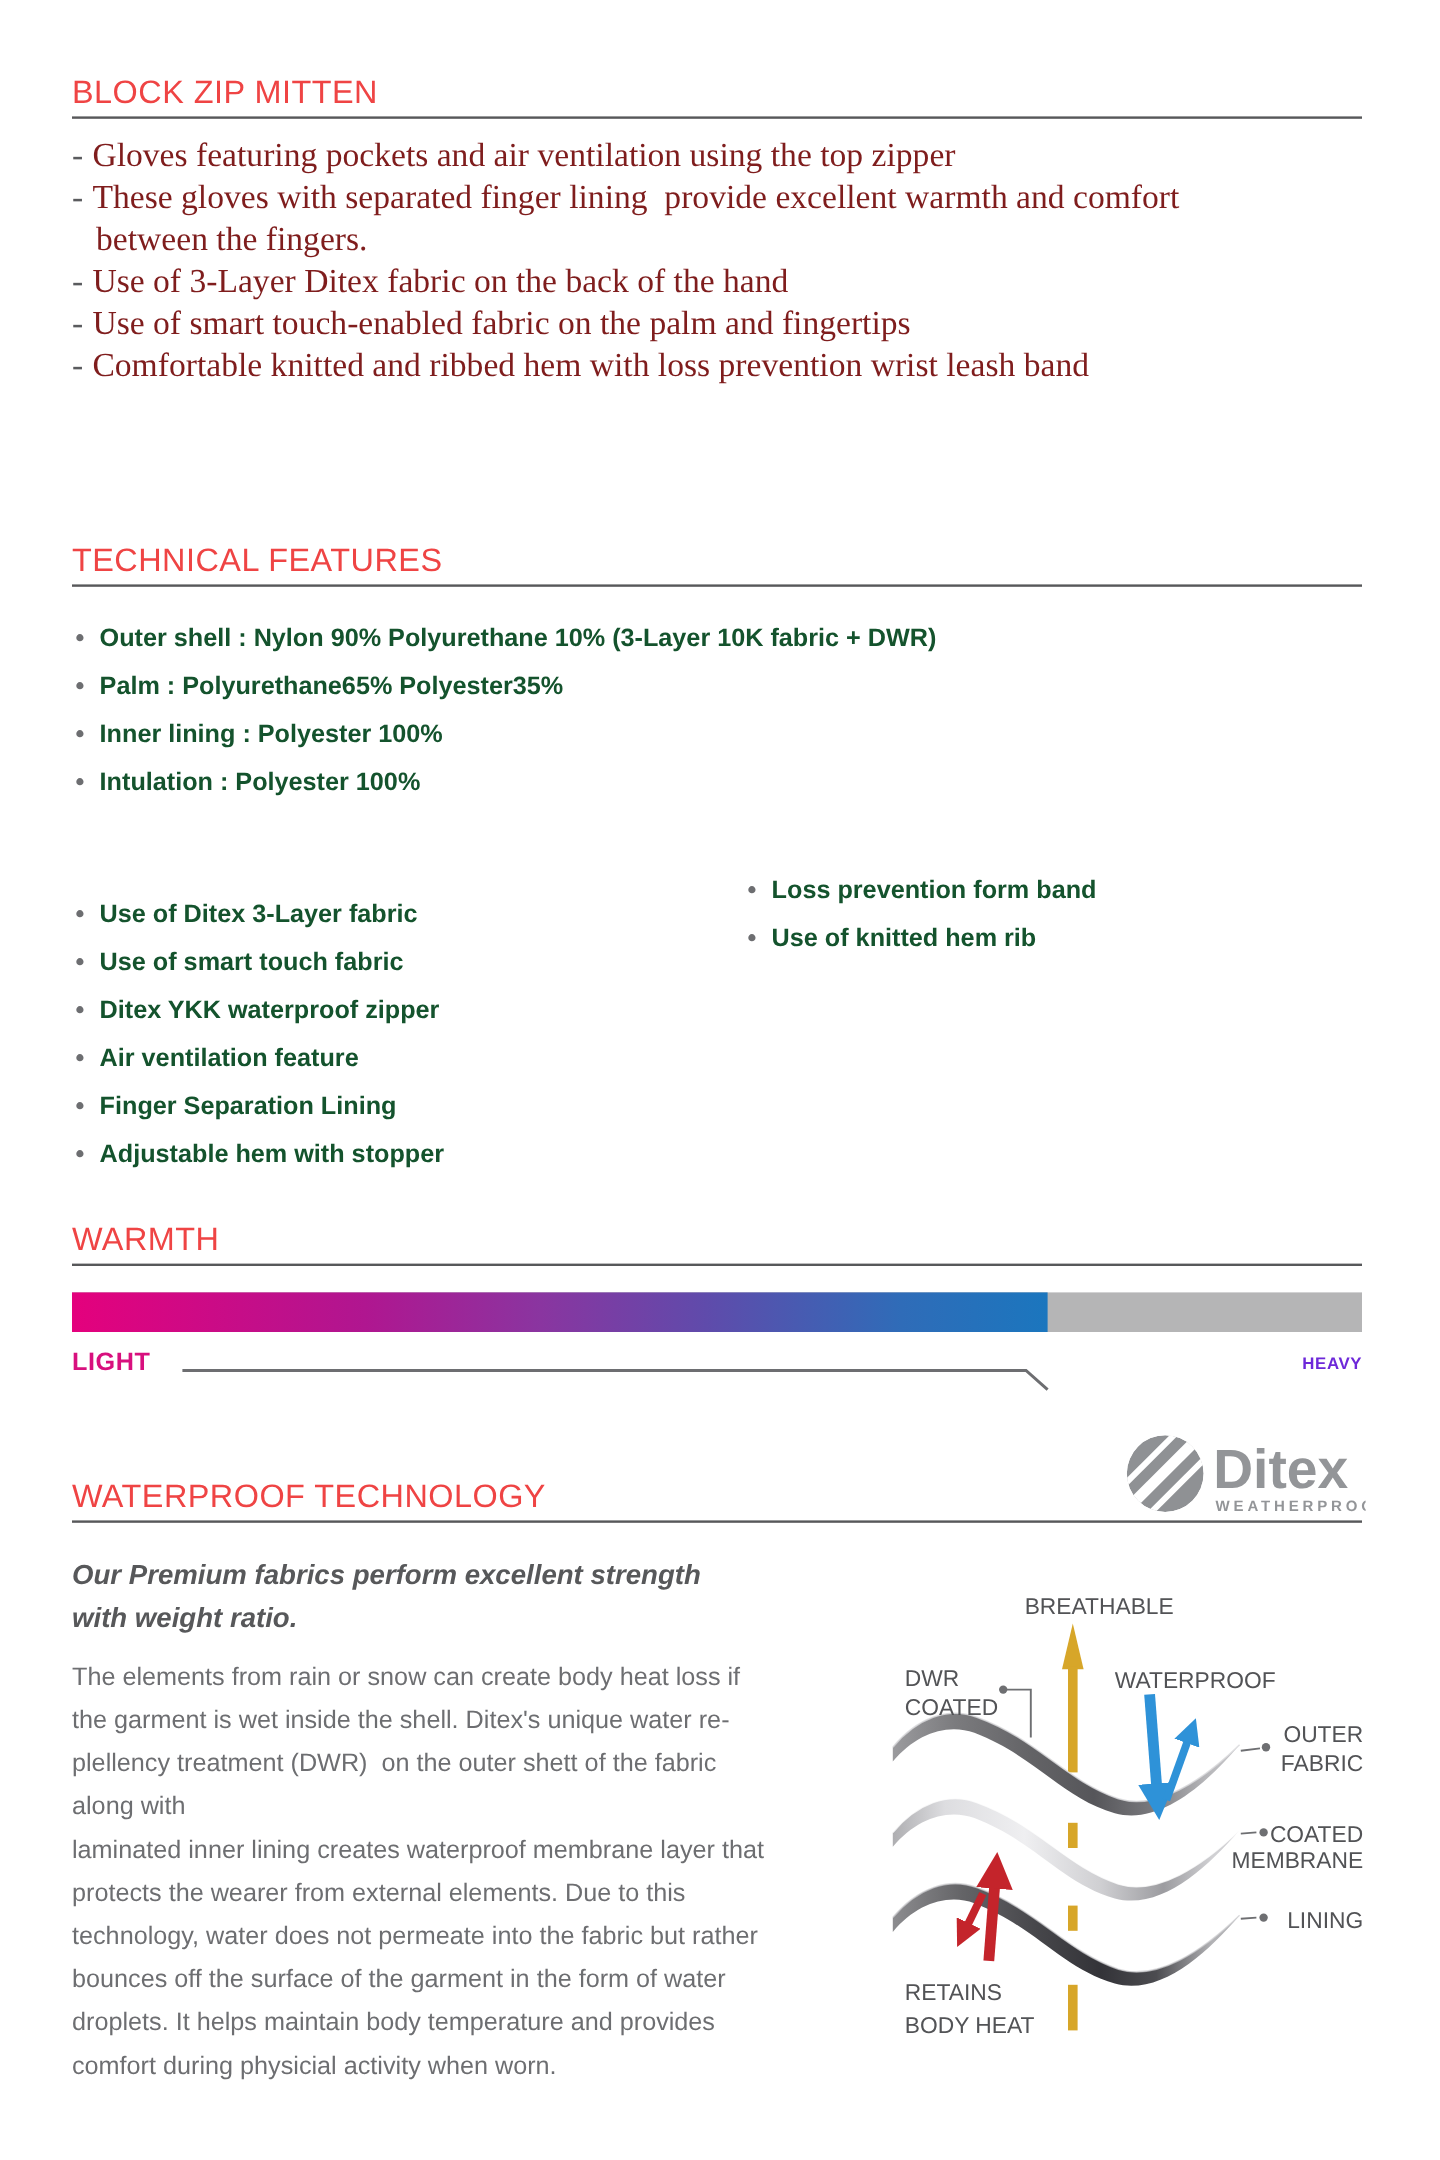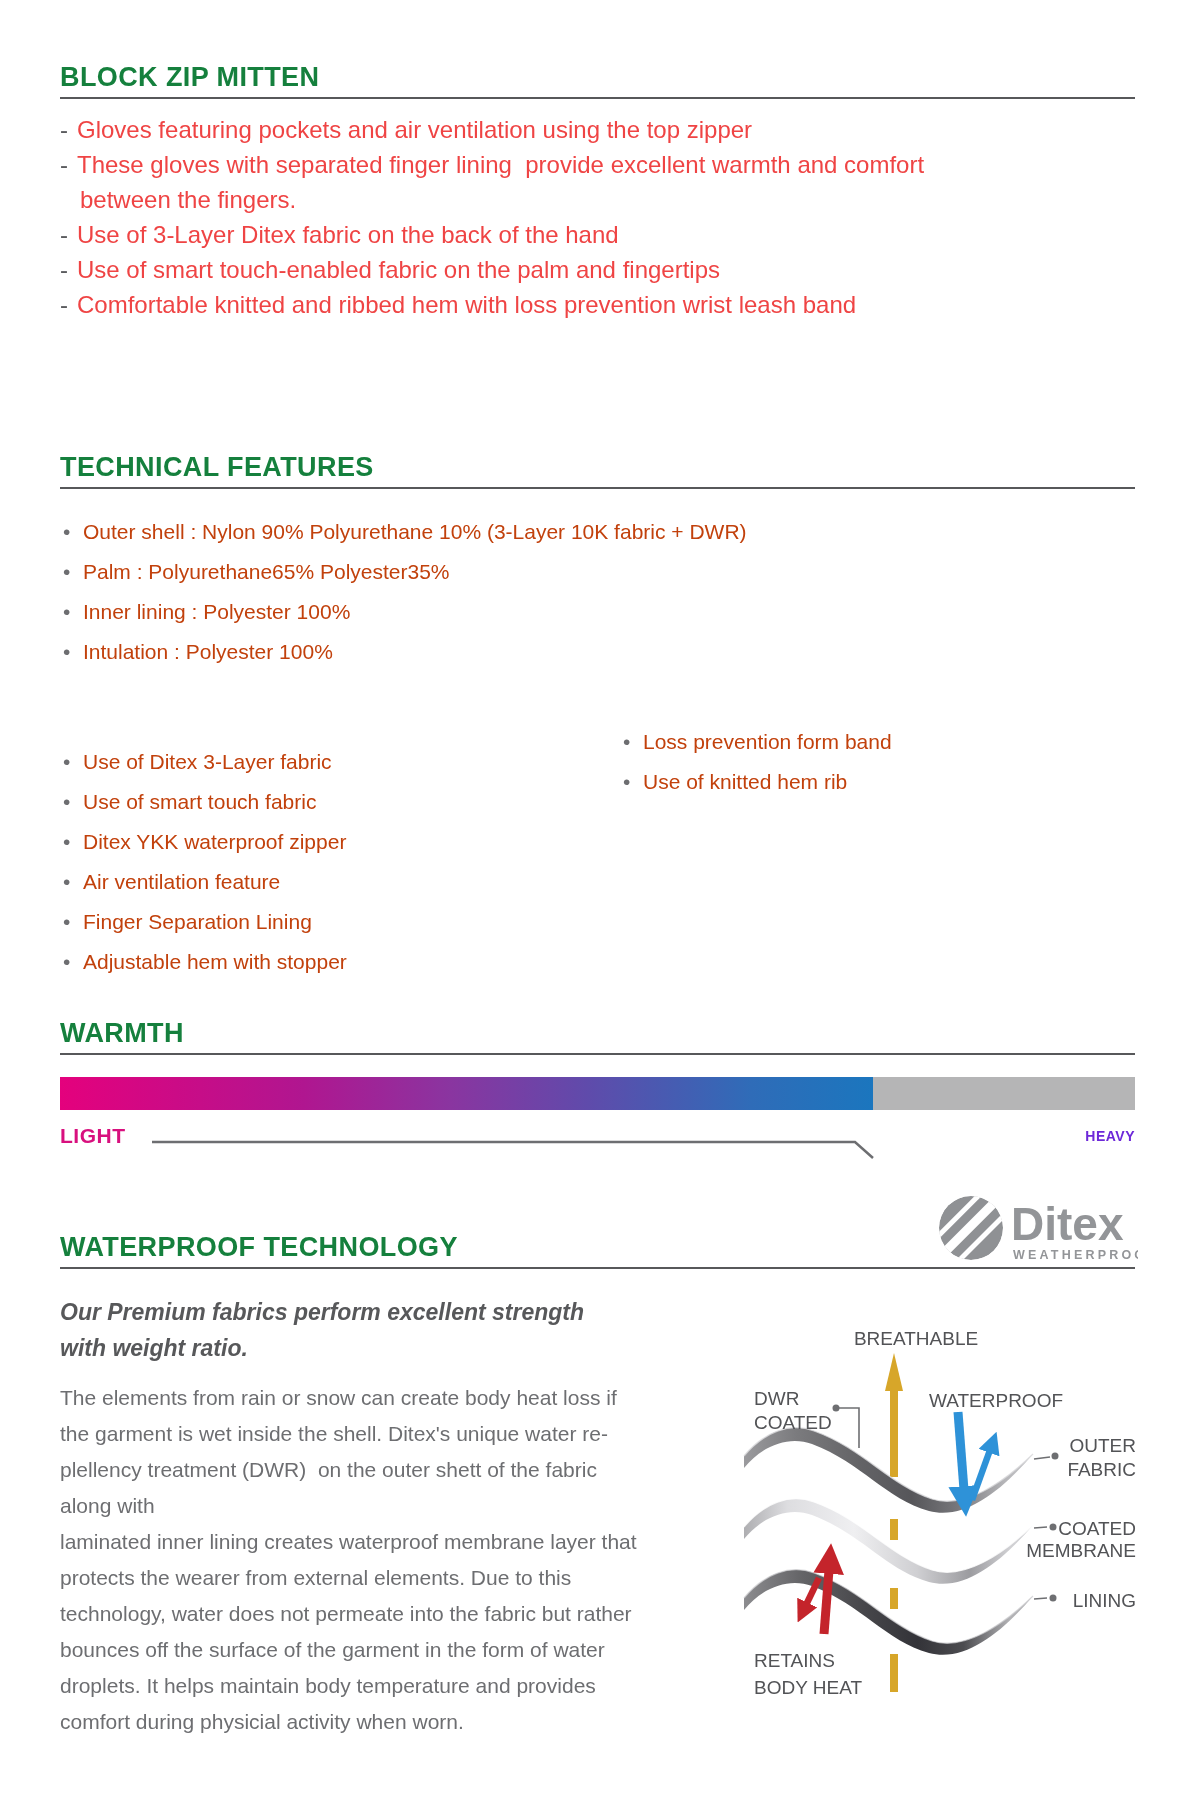--- a/index.html
+++ b/index.html
@@ -1,29 +1,29 @@
 <!DOCTYPE html>
 <html><head>
 <meta charset="utf-8">
 <style>
   * { margin:0; padding:0; box-sizing:border-box; }
   html,body { width:1200px; height:1800px; }
   body { background:#ffffff; font-family:"Liberation Sans", sans-serif; position:relative; overflow:hidden; }
 
   .sec-head { position:absolute; left:60px; width:1075px; border-bottom:2px solid #57585a; padding-bottom:3px; }
-  .sec-head h2 { font-size:27px; line-height:34px; font-weight:700; color:#15803d; letter-spacing:.4px; }
+  .sec-head h2 { font-size:27px; line-height:34px; font-weight:400; color:#ef4444; letter-spacing:.4px; }
 
   .dashlist { position:absolute; left:60px; top:112px; list-style:none; width:1010px; }
-  .dashlist li { font-size:24px; line-height:35px; color:#ef4444; position:relative; padding-left:17px; white-space:pre-wrap; }
+  .dashlist li { font-size:28px; line-height:35px; color:#7f1d1d; position:relative; padding-left:17px; white-space:pre-wrap;font-family:Liberation Serif, serif; }
   .dashlist li::before { content:"-"; position:absolute; left:0; color:#5a5b5e; }
   .dcont { display:block; padding-left:3px; }
   .dcont:empty { display:none; }
 
   .blist { list-style:none; position:absolute; }
-  .blist li { font-size:21px; color:#c2410c; position:relative; padding-left:23px; white-space:pre-wrap; }
+  .blist li { font-size:21px; color:#14532d; position:relative; padding-left:23px; white-space:pre-wrap;font-weight:bold; }
   .lh40 li { line-height:40px; }
   .blist li::before { content:"\2022"; position:absolute; left:3px; color:#6d6e71; }
 
   #warmth-bar { position:absolute; left:60px; top:1077px; width:1075px; height:33px; background:#b5b5b6; }
   #warmth-fill { height:100%; width:75.6%;
     background:linear-gradient(90deg,#e4017d 0%,#b01690 30%,#8a35a0 48%,#5f4bab 65%,#2f6cb8 85%,#1b76be 100%); }
   #warmth-labels { position:absolute; left:60px; top:1122px; width:1075px; height:46px; }
   #light-label { position:absolute; left:0; top:2px; font-size:21px; font-weight:700; color:#d8107e; letter-spacing:.5px; }
   #heavy-label { position:absolute; right:0; top:6px; font-size:14px; font-weight:700; color:#6d28d9; letter-spacing:.5px; }
   #warmth-tick { position:absolute; left:0; top:0; }

